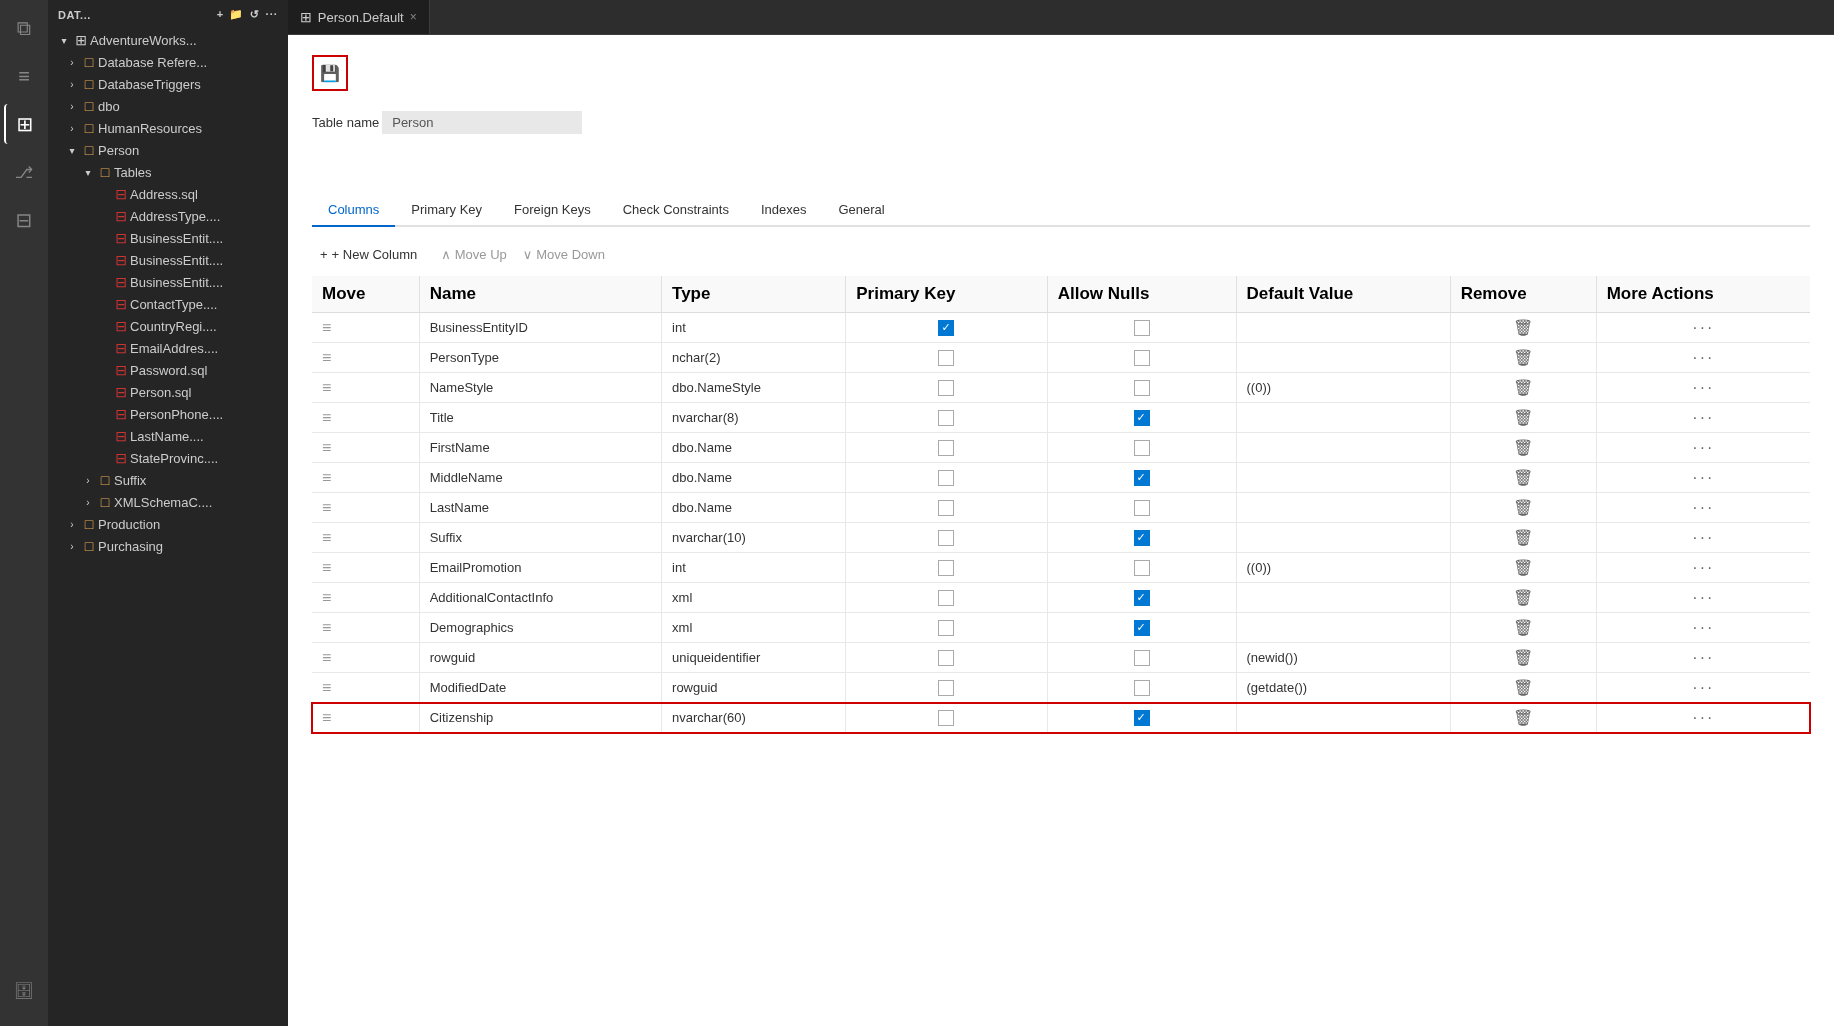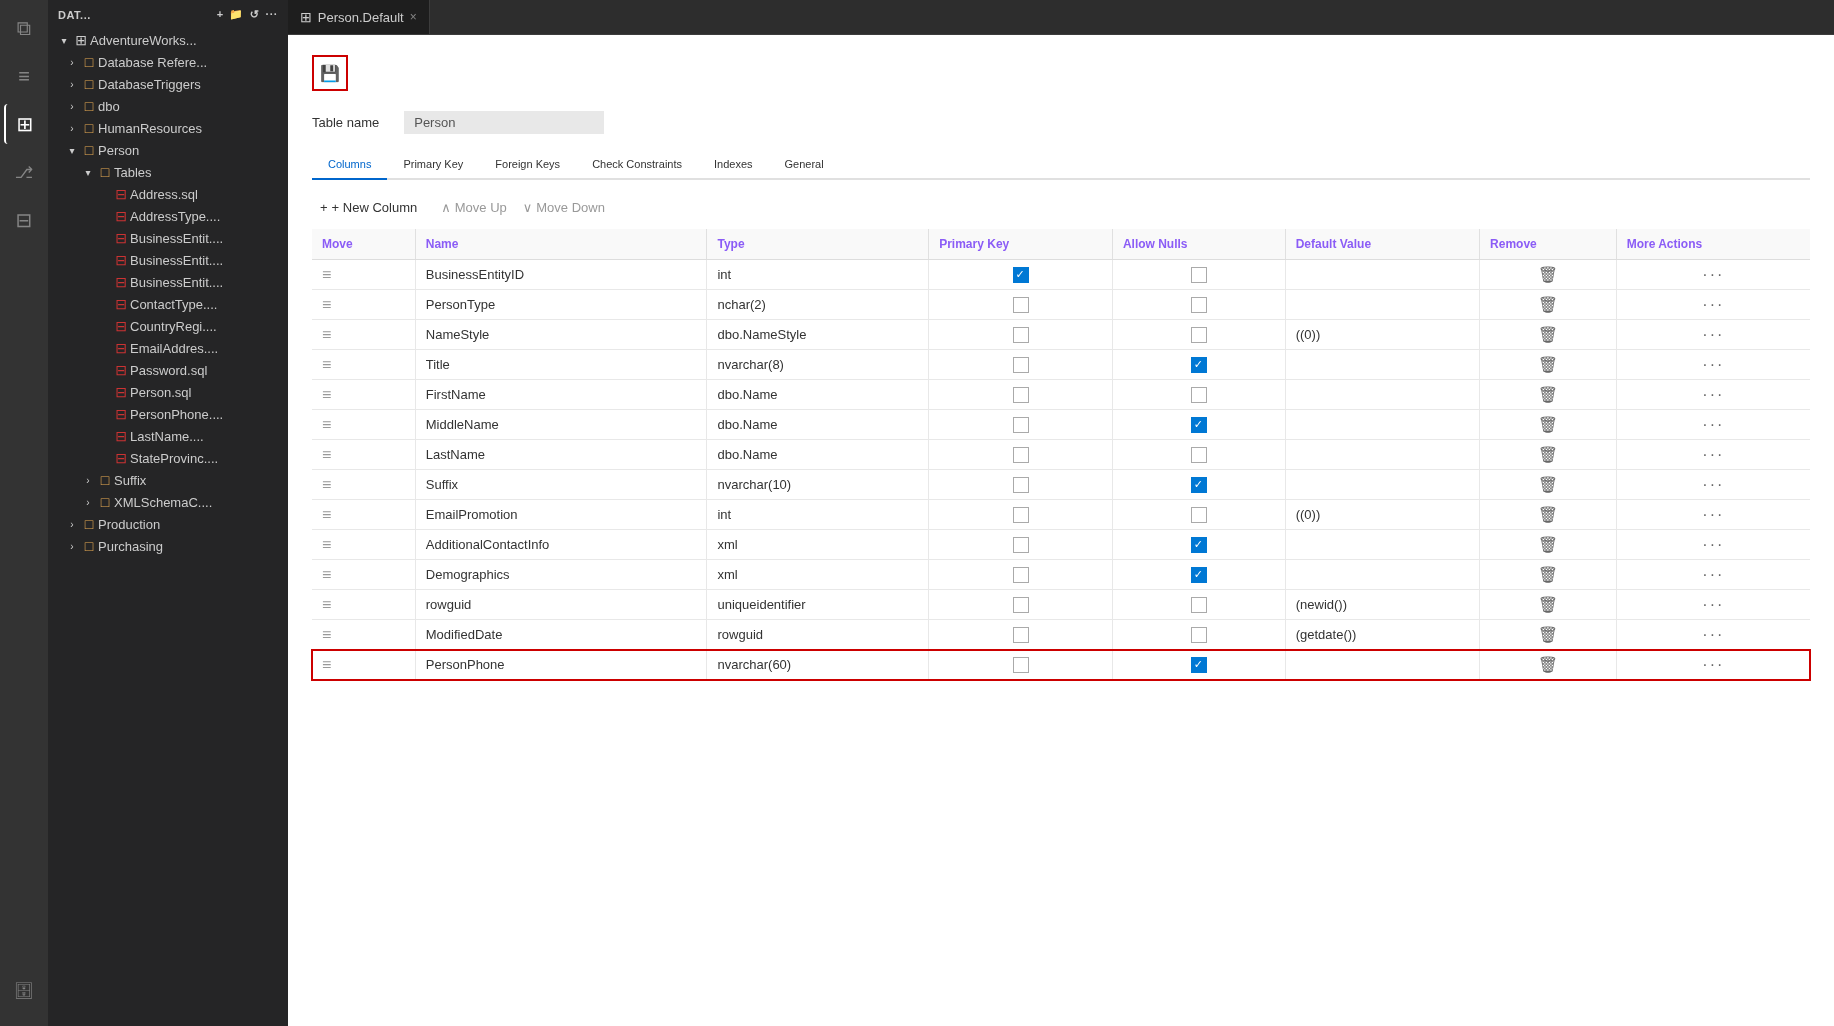--- a/index.html
+++ b/index.html
@@ -128,21 +128,21 @@
       border: 2px solid #cc0000;
       display: flex;
       align-items: center;
       justify-content: center;
       color: #666;
       font-size: 16px;
     }
     .table-name-row {
       display: flex;
       align-items: center;
-      gap: 25px;
+      gap: 3px;
       margin-bottom: 16px;
     }
     .table-name-label { color: #333; font-size: 13px; }
     .table-name-input {
       background: #e8e8e8;
       border: none;
       padding: 4px 10px;
       font-size: 13px;
       color: #555;
       width: 200px;
@@ -152,23 +152,24 @@
     .designer-tabs {
       display: flex;
       gap: 0;
       border-bottom: 2px solid #e0e0e0;
       margin-bottom: 16px;
     }
     .designer-tab {
       padding: 8px 16px;
       cursor: pointer;
       color: #333;
-      font-size: 11px;
+      font-size: 13px;
       border-bottom: 2px solid transparent;
       margin-bottom: -2px;
+      margin-top: 44px;
     }
     .designer-tab.active {
       border-bottom: 2px solid #0066cc;
       color: #0066cc;
       font-weight: 500;
     }
 
     
     .columns-toolbar {
       display: flex;
@@ -198,22 +199,22 @@
     .columns-table {
       width: 100%;
       border-collapse: collapse;
     }
     .columns-table th {
       text-align: left;
       padding: 8px 10px;
       border-bottom: 1px solid #ddd;
       border-right: 1px solid #e0e0e0;
       font-weight: 600;
-      color: #8b5cf6;
-      font-size: 12px;
+      color: #000000;
+      font-size: 17px;
       background: #f9f9f9;
     }
     .columns-table td {
       padding: 5px 10px;
       border-bottom: 1px solid #e8e8e8;
       border-right: 1px solid #e8e8e8;
       color: #333;
       font-size: 13px;
       vertical-align: middle;
     }
@@ -633,21 +634,21 @@
             <td>ModifiedDate</td>
             <td>rowguid</td>
             <td class="checkbox-cell"><span class="cb"></span></td>
             <td class="checkbox-cell"><span class="cb"></span></td>
             <td>(getdate())</td>
             <td class="checkbox-cell"><span class="delete-btn">🗑</span></td>
             <td class="checkbox-cell"><span class="more-btn">···</span></td>
           </tr>
           <tr class="highlighted" style="outline: rgb(204, 0, 0) solid 2px;">
             <td><span style="color:#999; font-size:16px; cursor:move;">≡</span></td>
-            <td>PersonPhone</td>
+            <td>Citizenship</td>
             <td>nvarchar(60)</td>
             <td class="checkbox-cell"><span class="cb"></span></td>
             <td class="checkbox-cell"><span class="cb checked"></span></td>
             <td></td>
             <td class="checkbox-cell"><span class="delete-btn">🗑</span></td>
             <td class="checkbox-cell"><span class="more-btn">···</span></td>
           </tr>
         </tbody>
     </table>
   </div>

